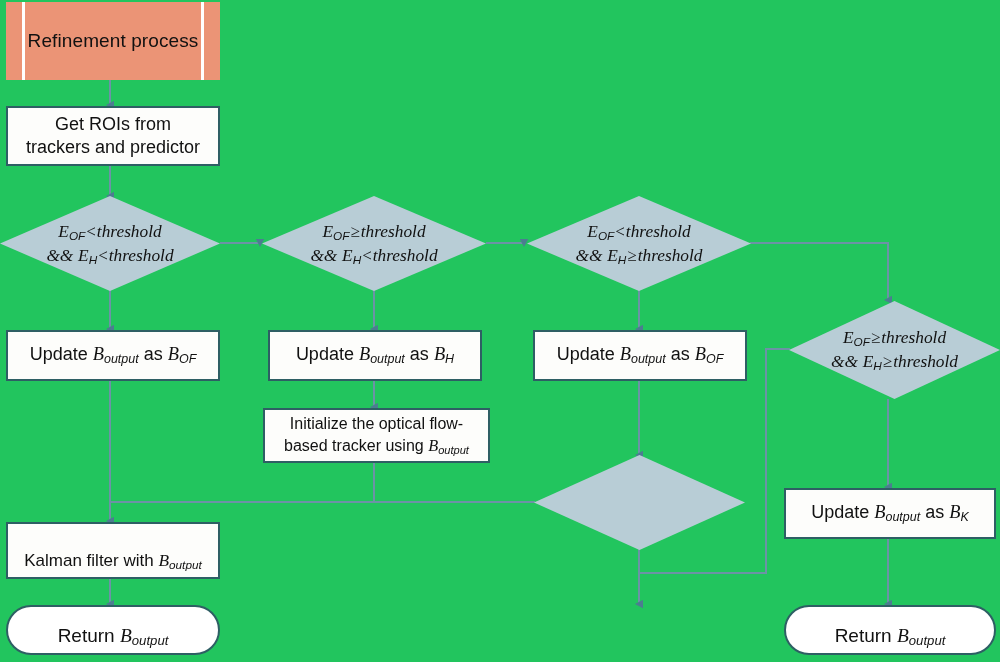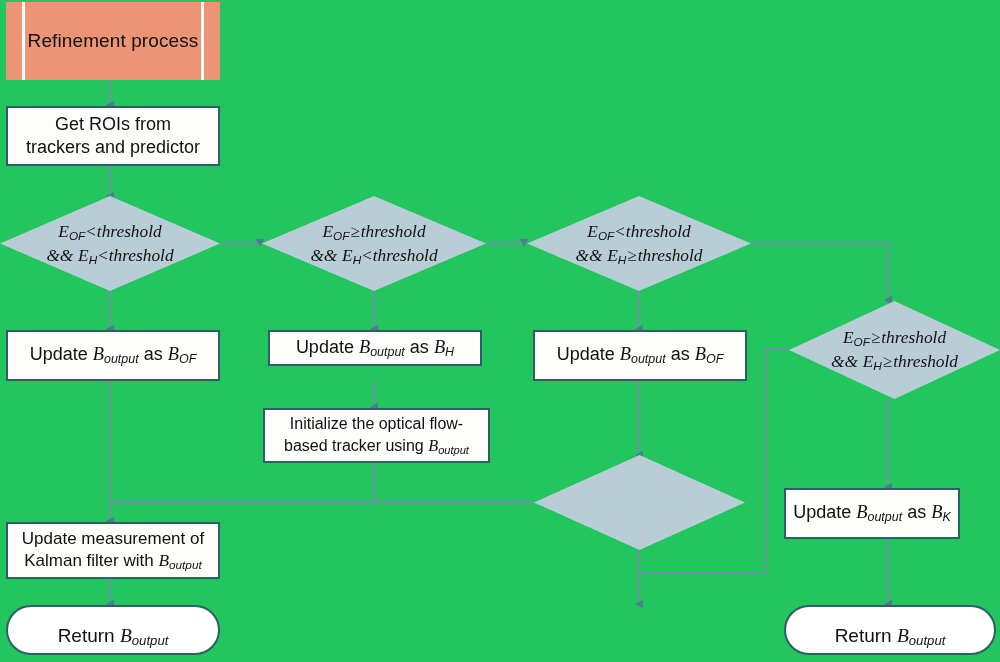--- a/index.html
+++ b/index.html
@@ -212,39 +212,39 @@
 
   <div class="node process" style="left:6px; top:330px; width:214px; height:51px;">
     <span class="txt">
       <span class="sans">Update</span>
       <span class="m"><span>B</span><sub>output</sub></span>
       <span class="sans">as</span>
       <span class="m"><span>B</span><sub>OF</sub></span>
     </span>
   </div>
 
-  <div class="node process" style="left:268px; top:330px; width:214px; height:36px;">
+  <div class="node process" style="left:268px; top:330px; width:214px; height:51px;">
     <span class="txt">
       <span class="sans">Update</span>
       <span class="m"><span>B</span><sub>output</sub></span>
       <span class="sans">as</span>
       <span class="m"><span>B</span><sub>H</sub></span>
     </span>
   </div>
 
   <div class="node process" style="left:533px; top:330px; width:214px; height:51px;">
     <span class="txt">
       <span class="sans">Update</span>
       <span class="m"><span>B</span><sub>output</sub></span>
       <span class="sans">as</span>
       <span class="m"><span>B</span><sub>OF</sub></span>
     </span>
   </div>
 
-  <div class="node process" style="left:784px; top:488px; width:176px; height:51px;">
+  <div class="node process" style="left:784px; top:488px; width:212px; height:51px;">
     <span class="txt">
       <span class="sans">Update</span>
       <span class="m"><span>B</span><sub>output</sub></span>
       <span class="sans">as</span>
       <span class="m"><span>B</span><sub>K</sub></span>
     </span>
   </div>
 
   <div class="node process" style="left:263px; top:408px; width:227px; height:55px;">
     <span class="txt" style="font-size:16px;">
@@ -253,21 +253,21 @@
       <span class="m"><span>B</span><sub>output</sub></span>
     </span>
   </div>
 
   <div class="node decision" style="left:534px; top:455px; width:211px; height:95px;">
     <span class="diamond-shape"></span>
   </div>
 
   <div class="node process" style="left:6px; top:522px; width:214px; height:57px;">
     <span class="txt" style="font-size:17px;">
-      <span>Update measurement of</span><br>
+      <br>
       <span>Kalman filter with</span>
       <span class="m"><span>B</span><sub>output</sub></span>
     </span>
   </div>
 
   <div class="node terminator" style="left:6px; top:605px; width:214px; height:50px;">
     <span class="txt">
       <span class="sans">Return</span>
       <span class="m"><span>B</span><sub>output</sub></span>
     </span>

